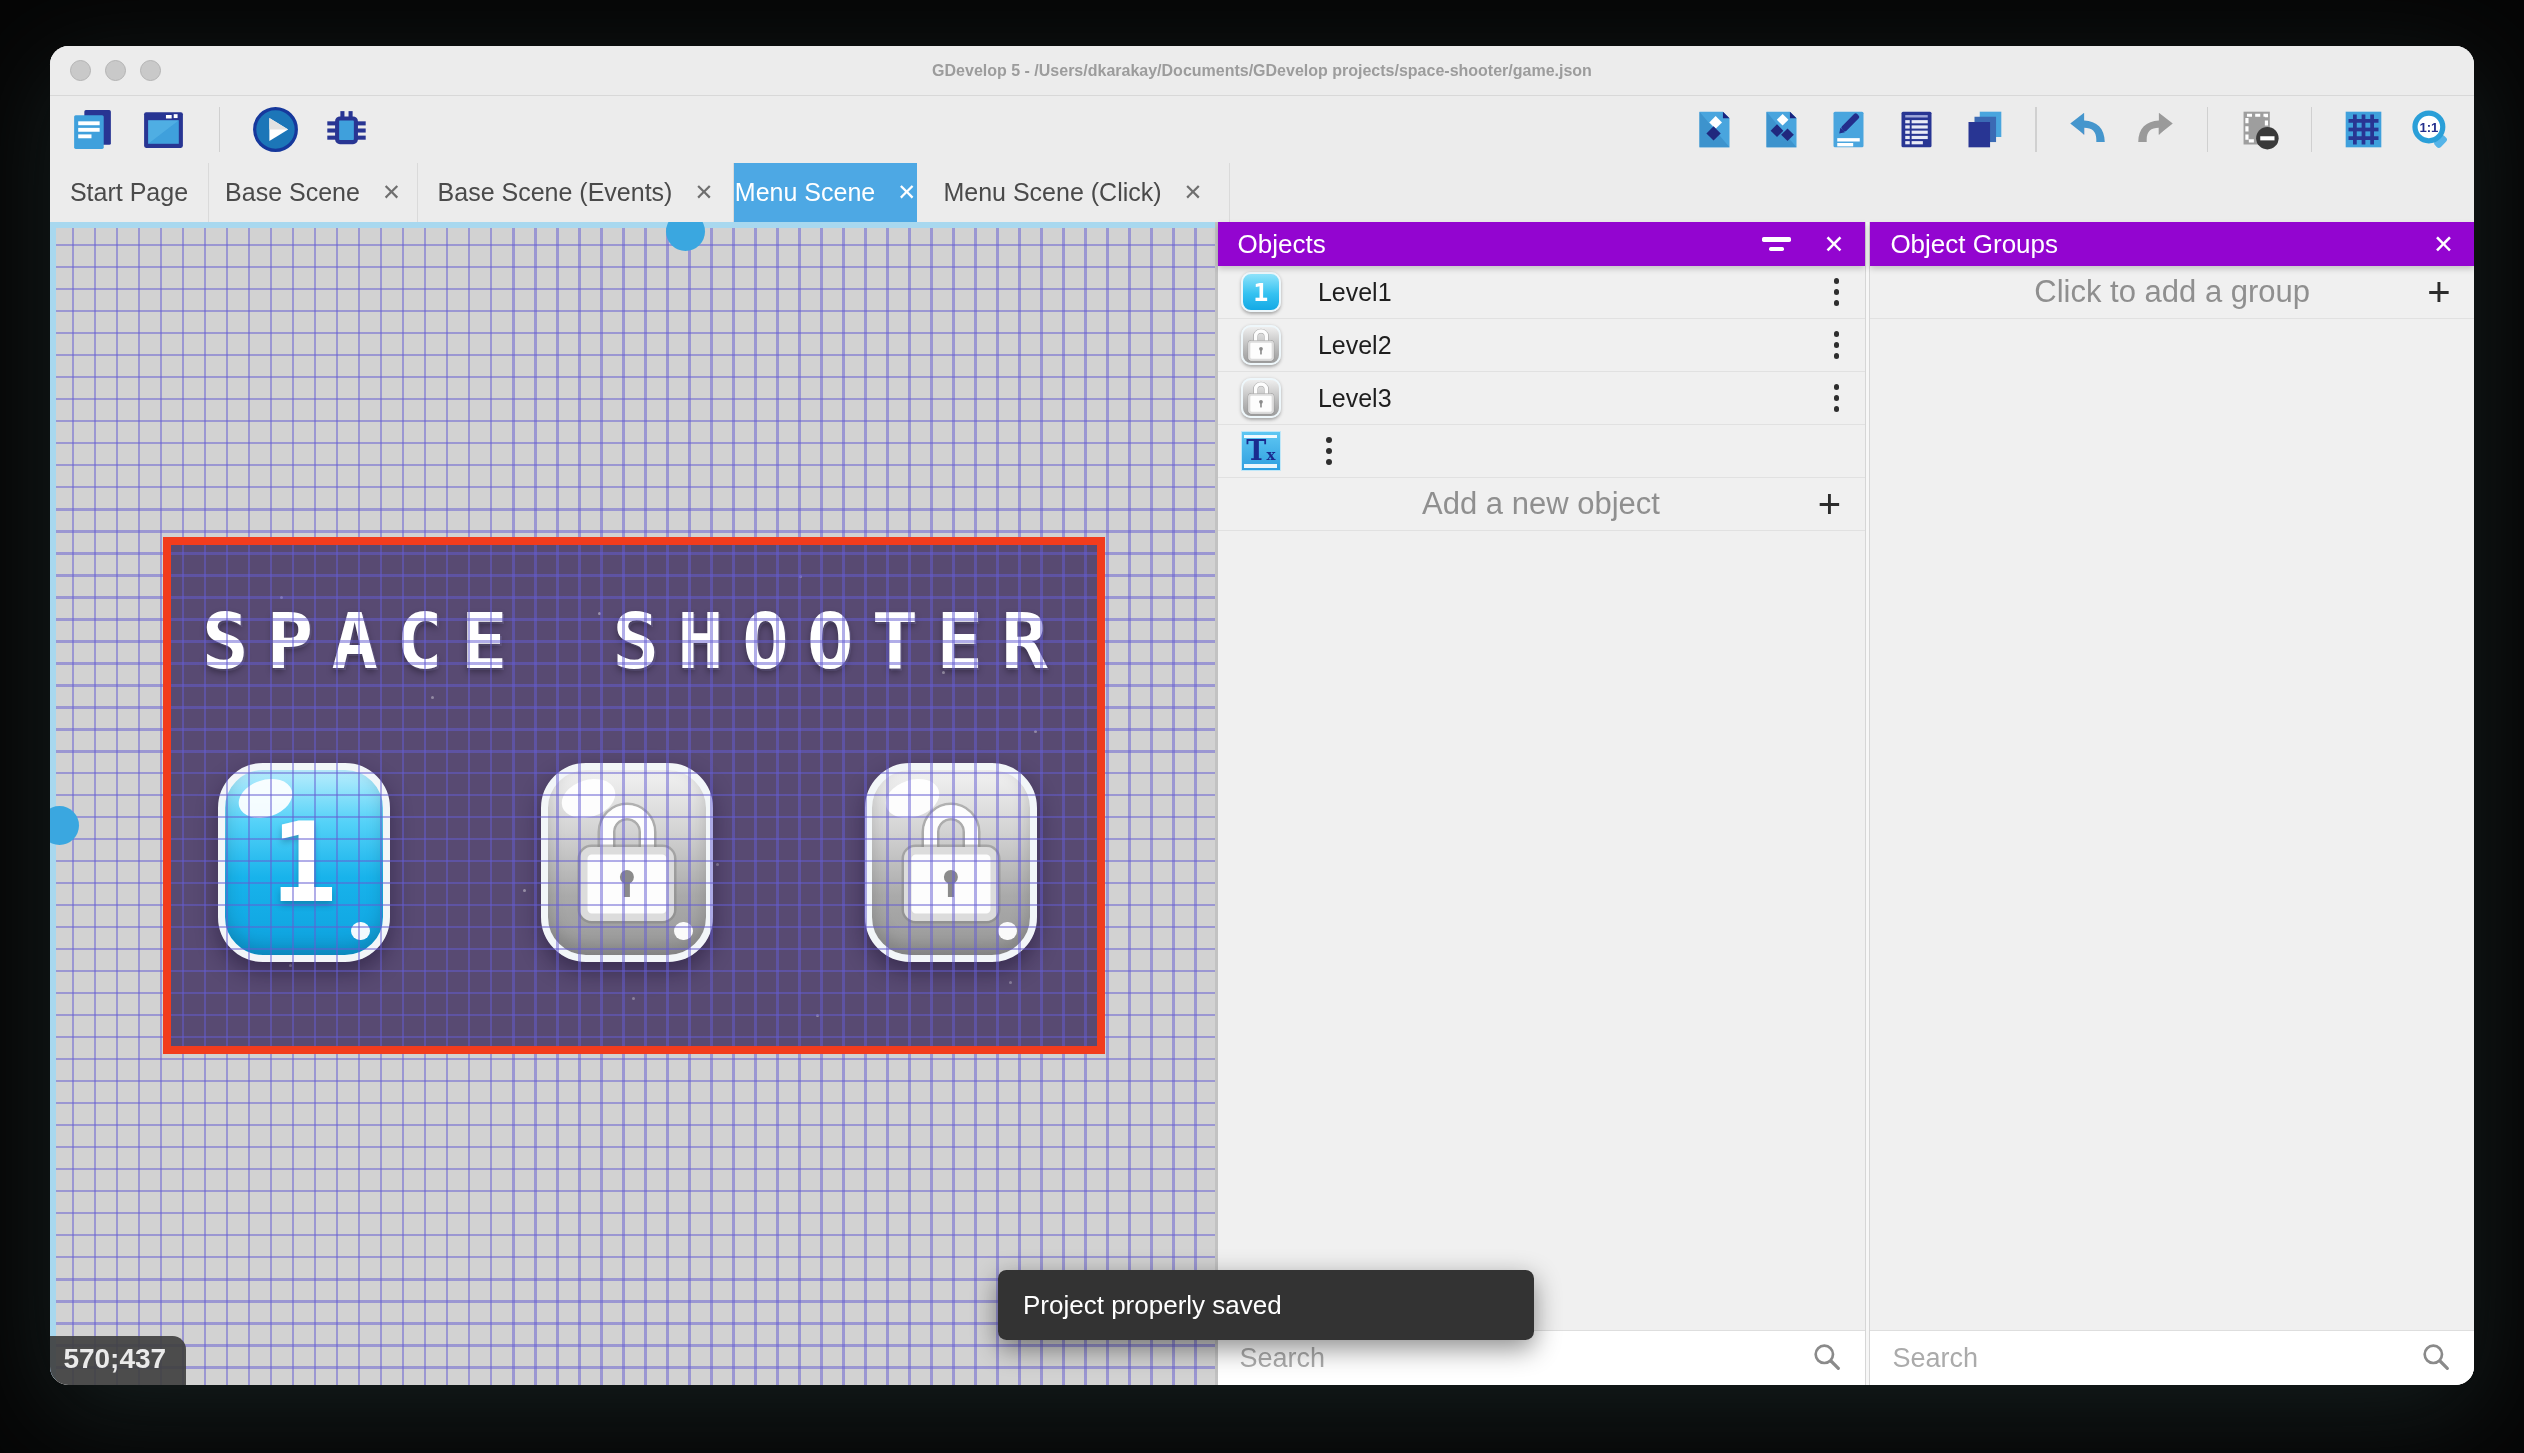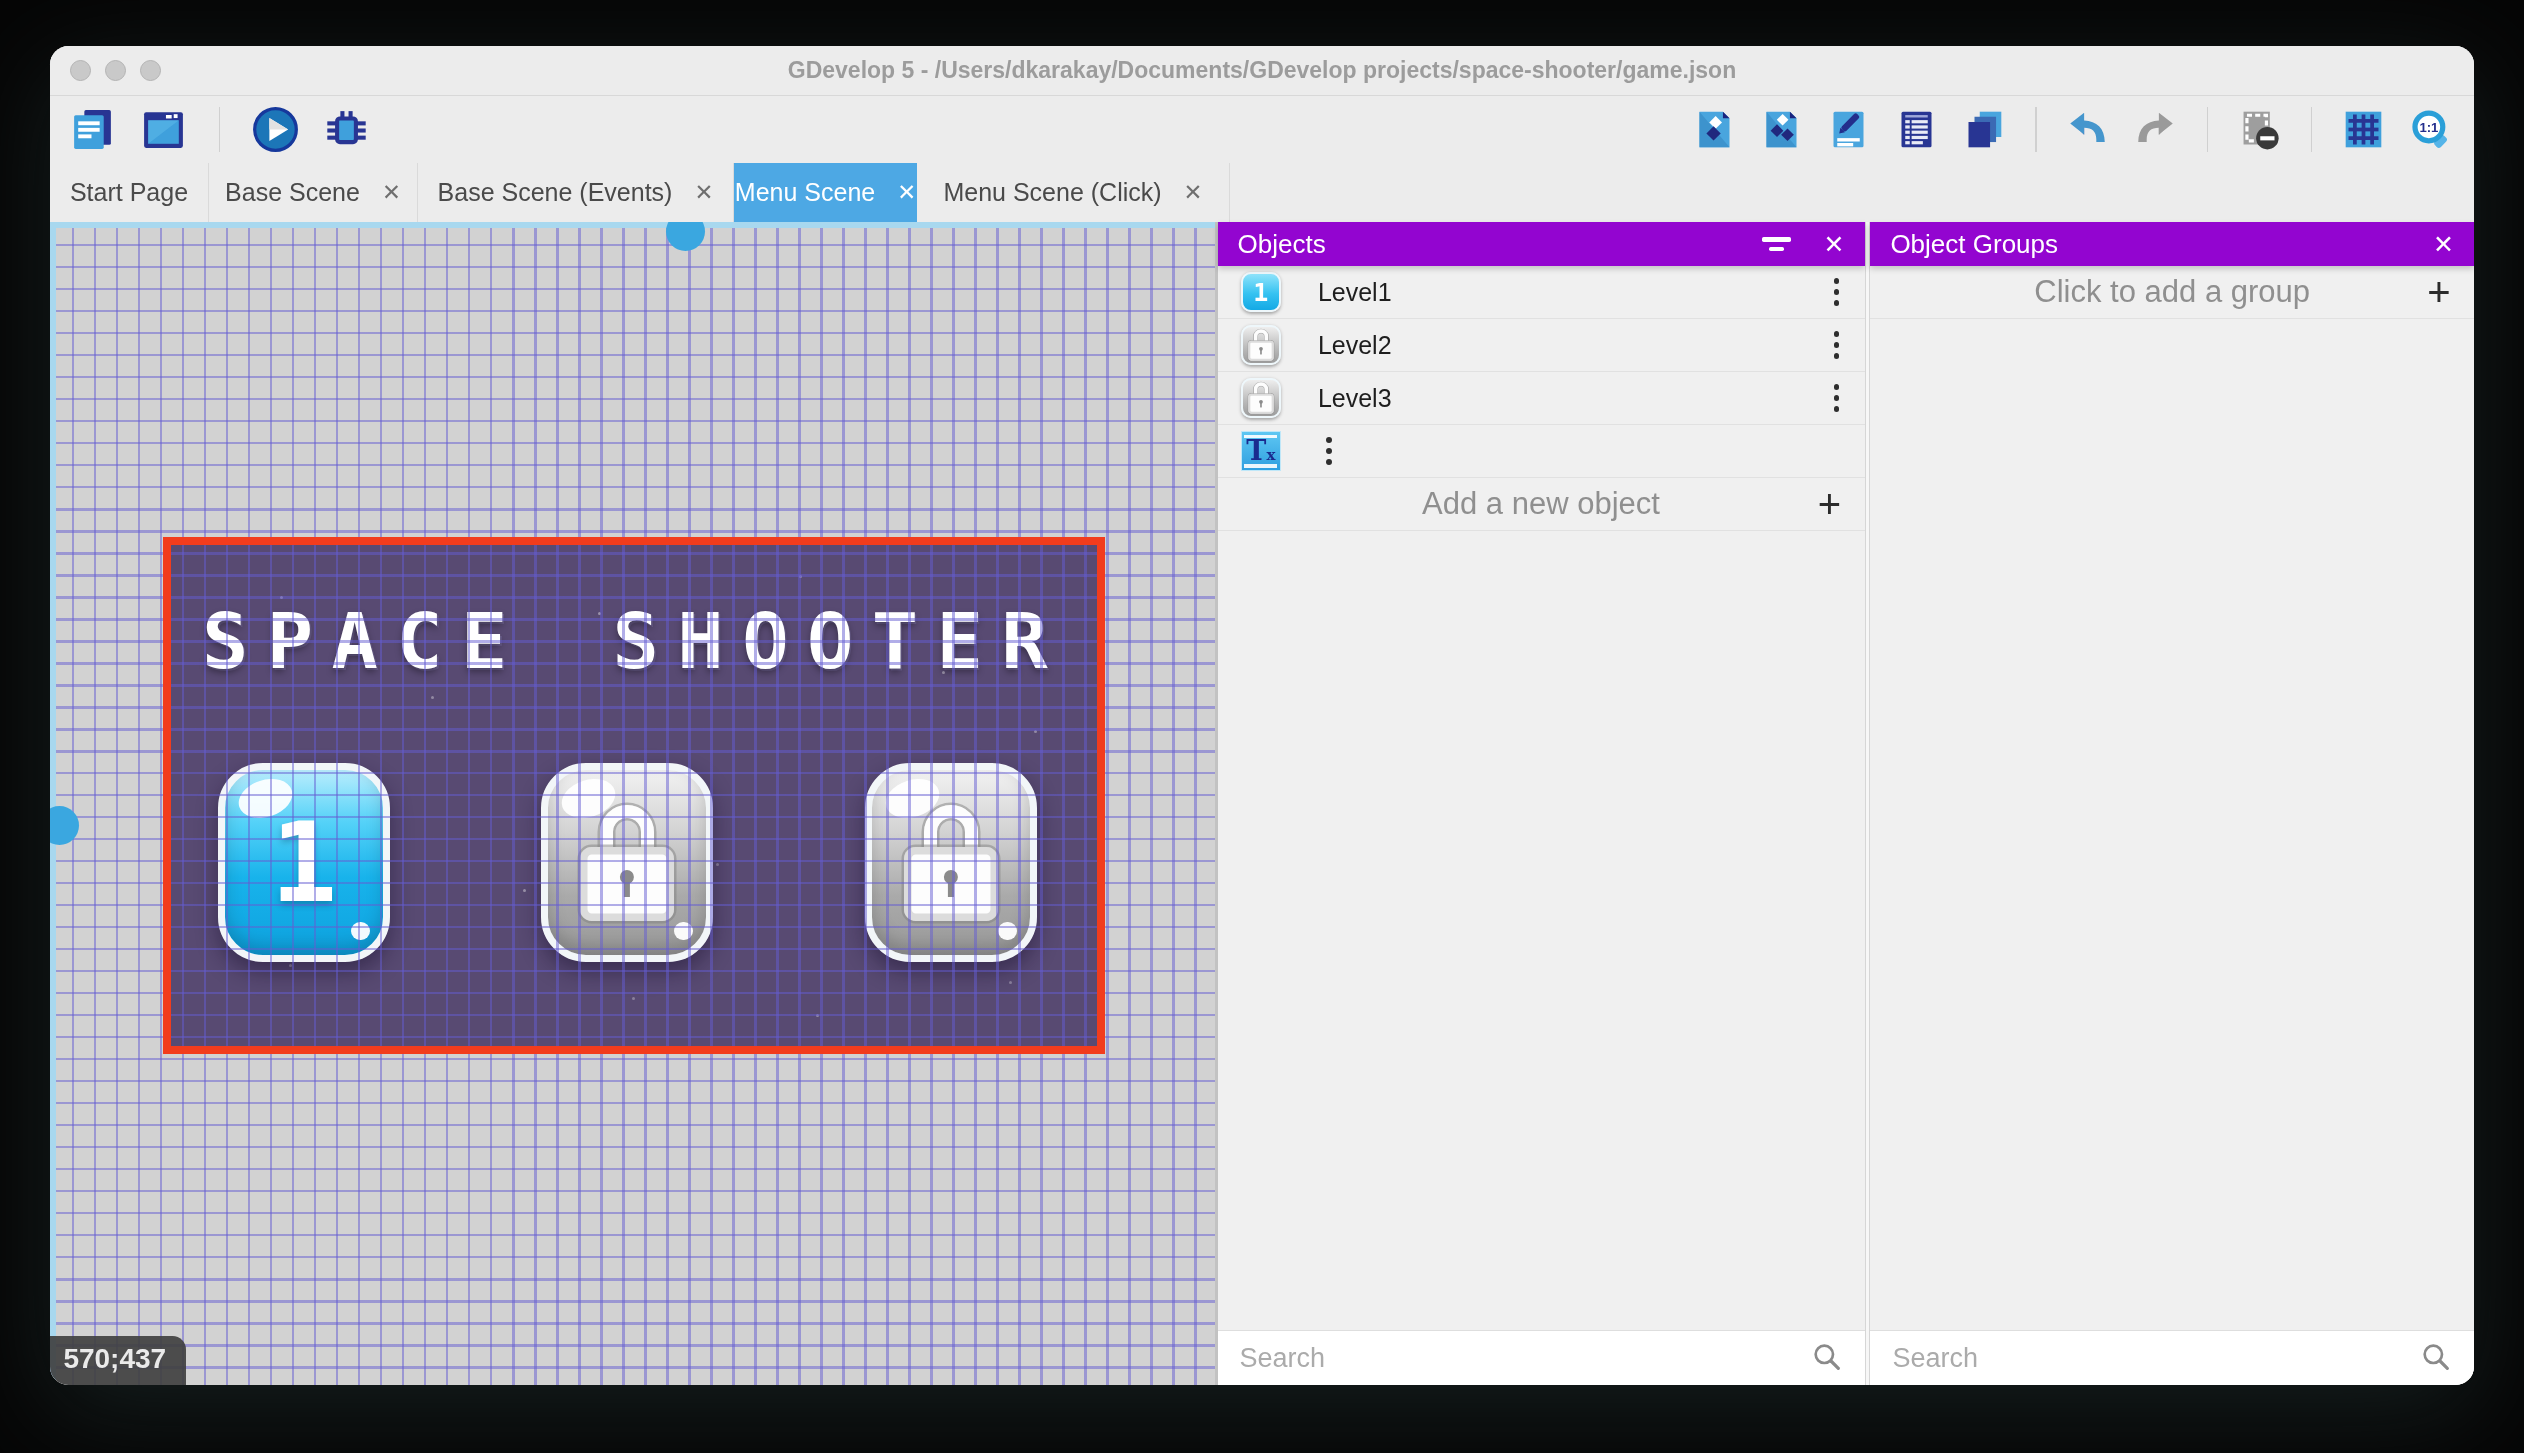--- a/index.html
+++ b/index.html
@@ -8,21 +8,21 @@
   .screen { position:relative; width:2525px; height:1453px; background:#060606; }
 
   
   .window { position:absolute; left:50px; top:46px; width:2424px; height:1339px;
             background:#ececec; border-radius:18.4px; overflow:hidden;
             box-shadow:0 25px 100px rgba(40,60,60,.45); }
   .titlebar { height:50px; position:relative; display:flex; align-items:center;
               justify-content:center; border-bottom:0.8px solid #d8d8d8; background:#ececec; }
   .traffic { position:absolute; left:20px; top:14.2px; display:flex; gap:14.2px; }
   .light { width:21px; height:21px; border-radius:50%; background:#c9c9c9; border:0.8px solid #b3b3b3; }
-  .win-title { font-size:23px; font-weight:700; color:#9c9c9c; }
+  .win-title { font-size:16px; font-weight:700; color:#9c9c9c; }
 
   
   .toolbar { height:67px; display:flex; align-items:center; padding:0 18.4px; background:#ececec; }
   .tb-group { display:flex; align-items:center; gap:22px; }
   .tb-right { margin-left:auto; gap:18.4px; }
   .tb-sep { width:1.7px; height:45px; background:#d0d0d0; margin:0 8.4px; }
   .tb-icon { width:49px; height:49px; display:flex; align-items:center; justify-content:center; }
   .tb-icon svg { width:49px; height:49px; }
   .tb-right .tb-icon svg { width:45px; height:45px; }
 
@@ -484,16 +484,19 @@
           <span class="search-icon">
             <svg viewBox="0 0 24 24">
                 <circle cx="10" cy="10" r="6.5" fill="none" stroke="#8a8a8a" stroke-width="2"></circle>
                 <line x1="15" y1="15" x2="20.5" y2="20.5" stroke="#8a8a8a" stroke-width="2.4" stroke-linecap="round"></line>
               </svg>
           </span>
         </div>
       </div>
     </div>
 
+    <div class="toast">
+      <span>Project properly saved</span>
+    </div>
 
   </div>
 </div>
 
 
 </body></html>

